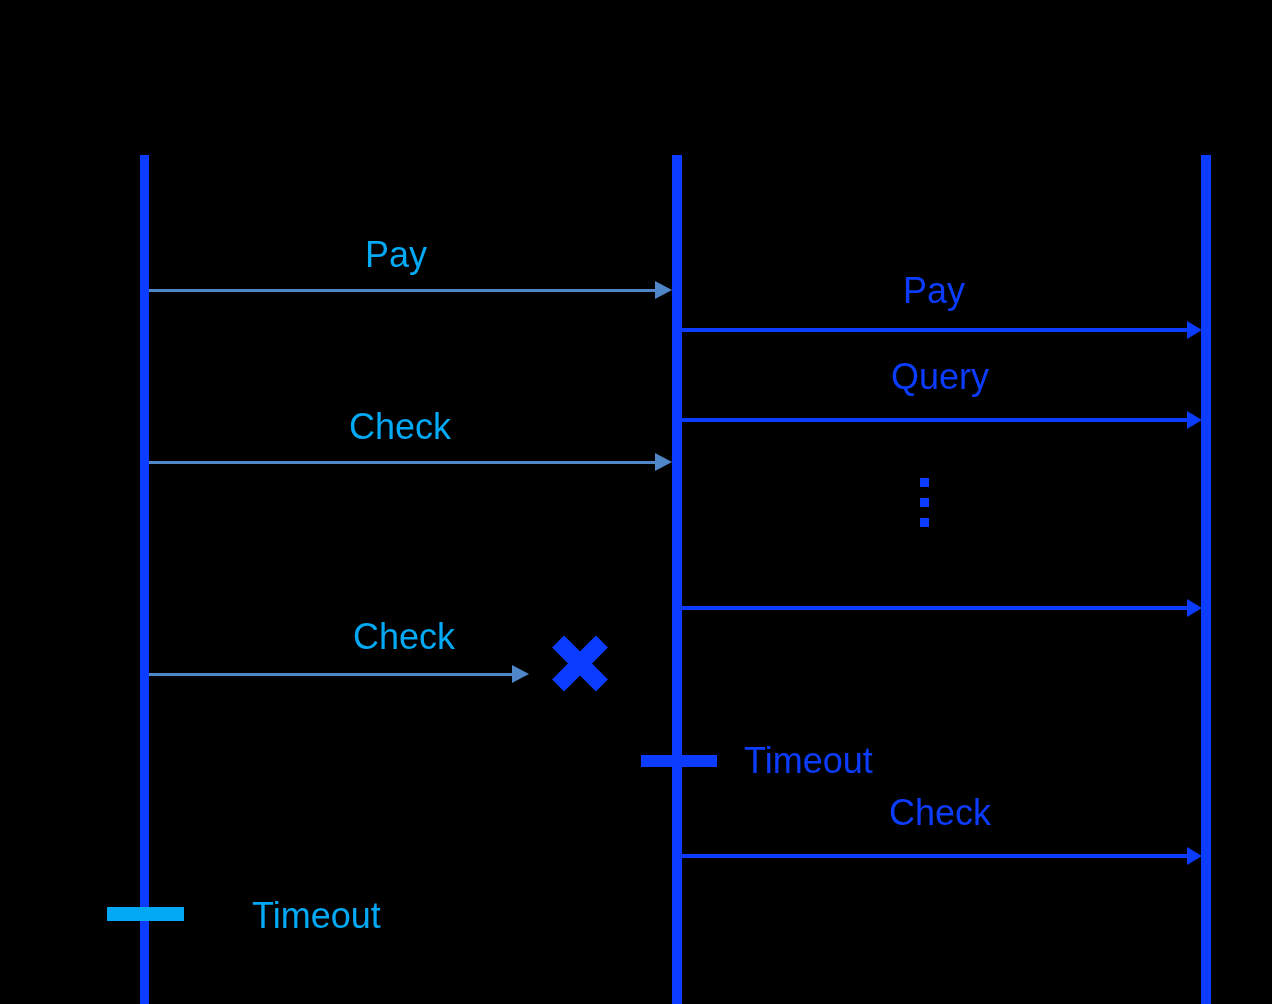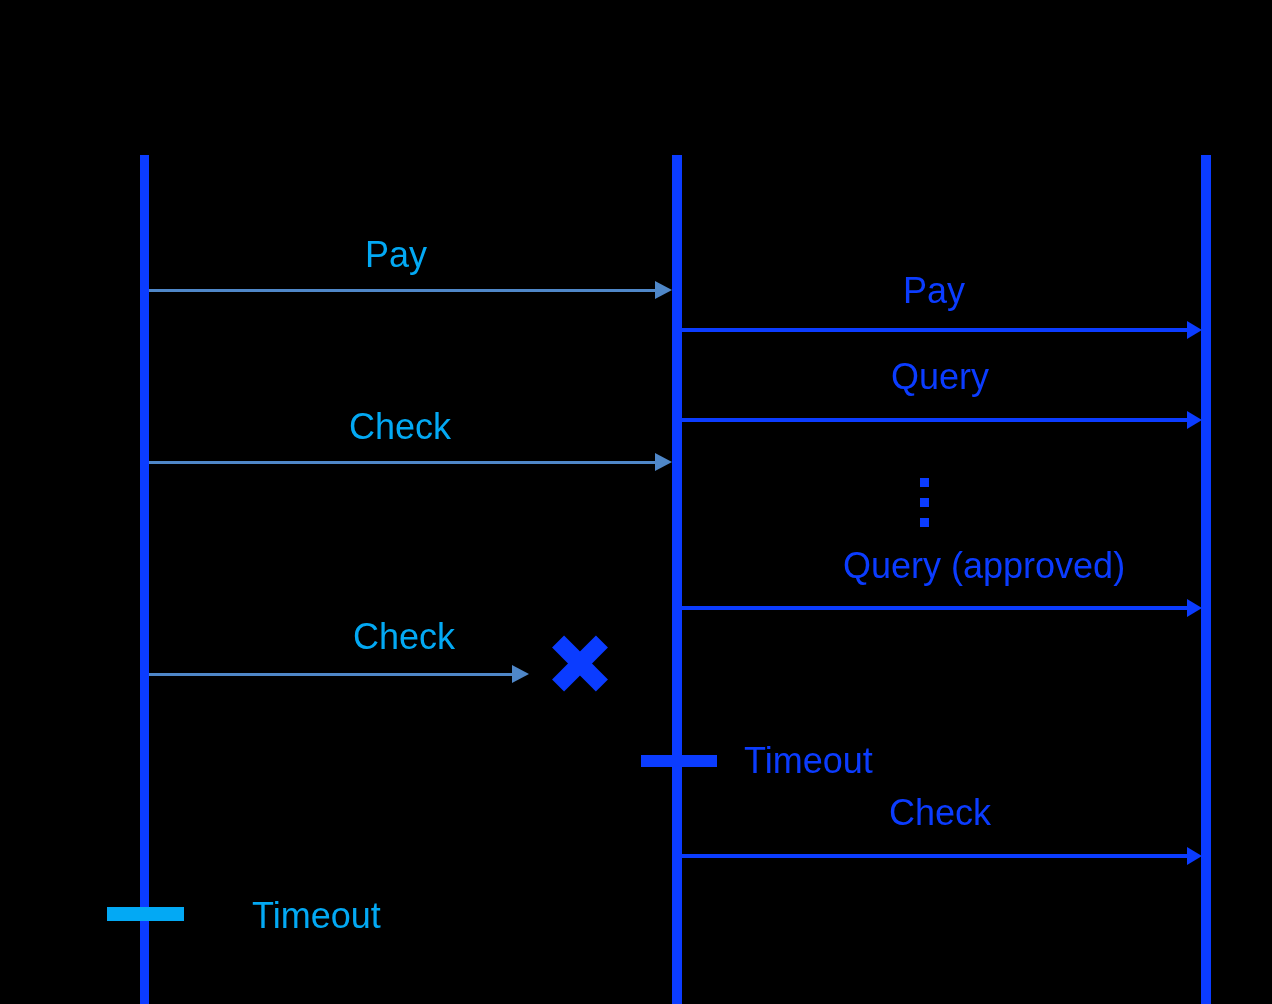--- a/index.html
+++ b/index.html
@@ -97,21 +97,20 @@
   <div class="msg-label cyan" style="left:349px; top:409px;">Check</div>
   <div class="arrow-line cyan" style="left:149px; top:461px; width:506px; height:3px;"></div>
   <div class="arrow-head cyan" style="left:655px; top:453px;"></div>
 
   <div class="ellipsis" style="left:920px; top:478px; width:9px; height:50px;">
     <i style="top:0px;"></i>
     <i style="top:20px;"></i>
     <i style="top:40px;"></i>
   </div>
 
-  <div class="msg-label blue" style="left:843px; top:548px;">Query (approved)</div>
   <div class="arrow-line blue" style="left:682px; top:606px; width:505px; height:4px;"></div>
   <div class="arrow-head blue" style="left:1187px; top:599px;"></div>
 
   <div class="msg-label cyan" style="left:353px; top:619px;">Check</div>
   <div class="arrow-line cyan" style="left:149px; top:673px; width:363px; height:3px;"></div>
   <div class="arrow-head cyan" style="left:512px; top:665px;"></div>
 
   <div class="loss-x" style="left:548px; top:631px; width:64px; height:64px;">
     <span class="a"></span>
     <span class="b"></span>

